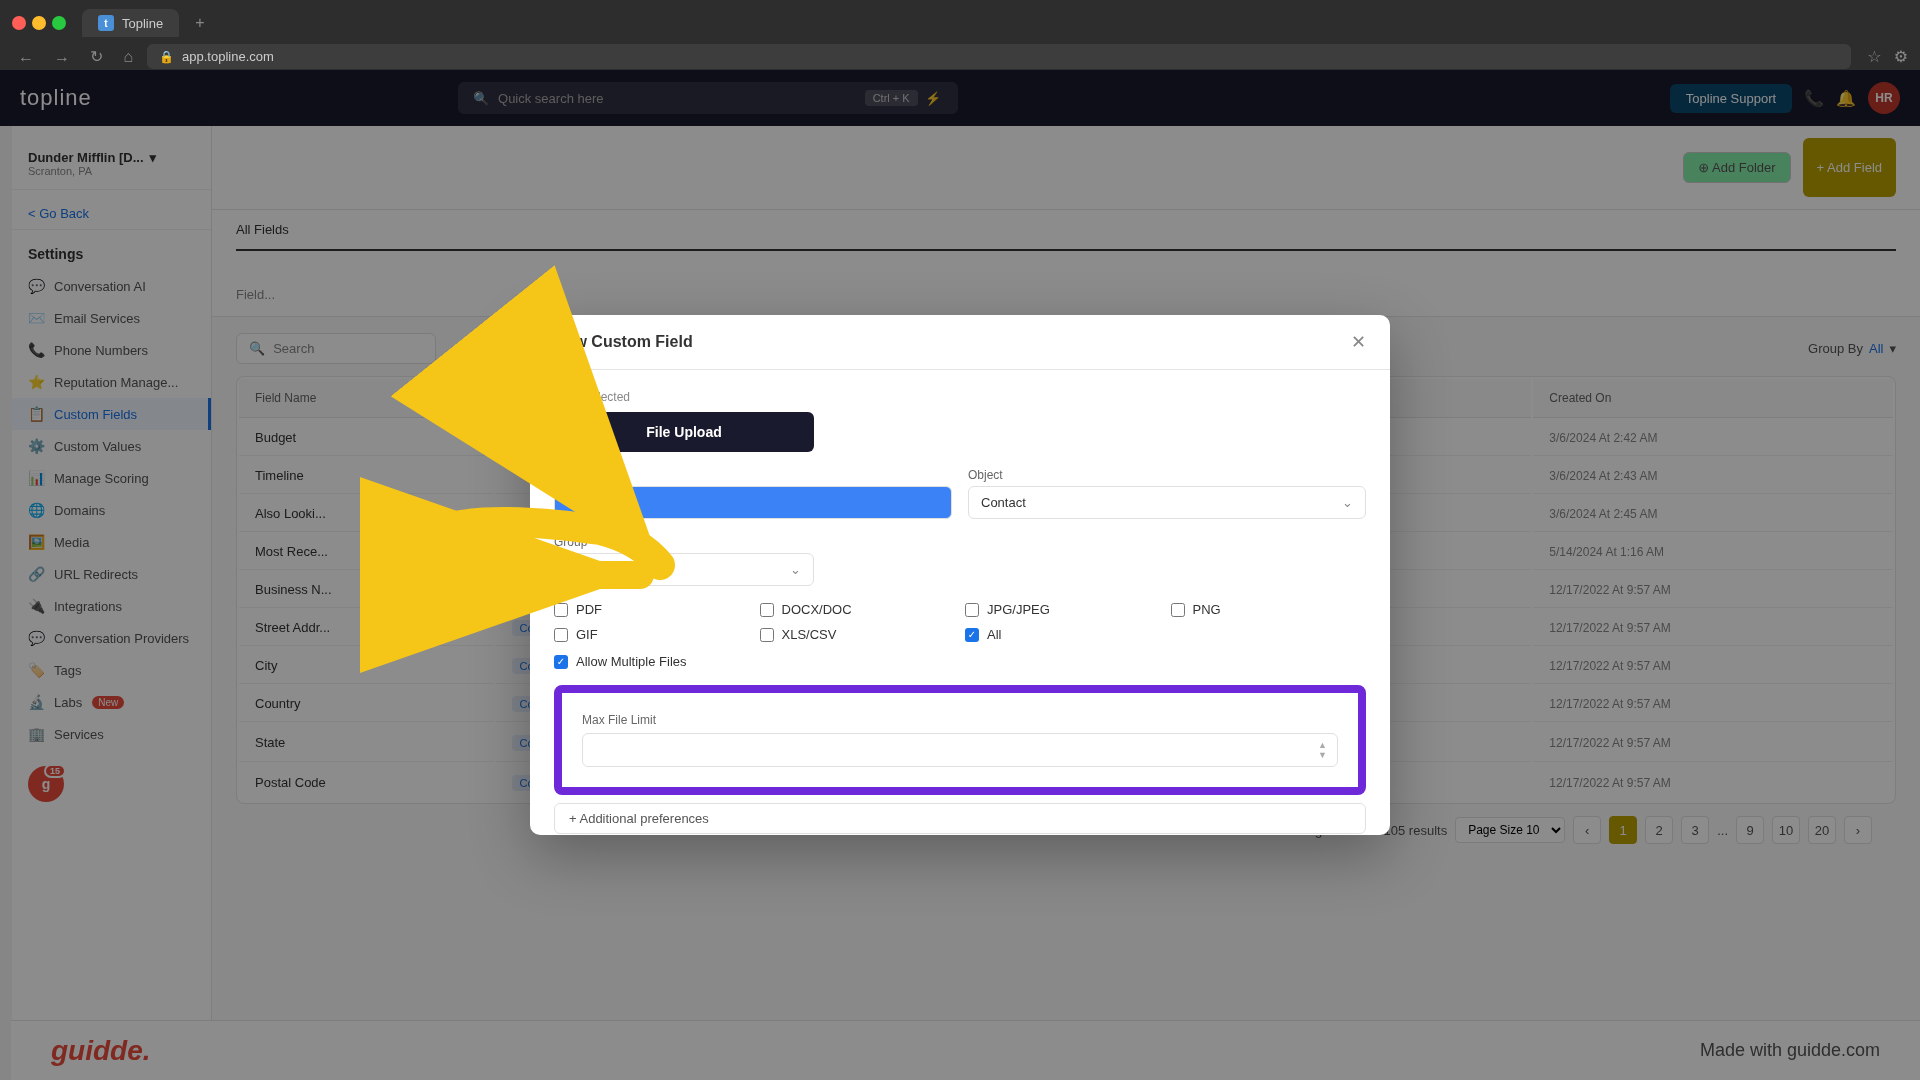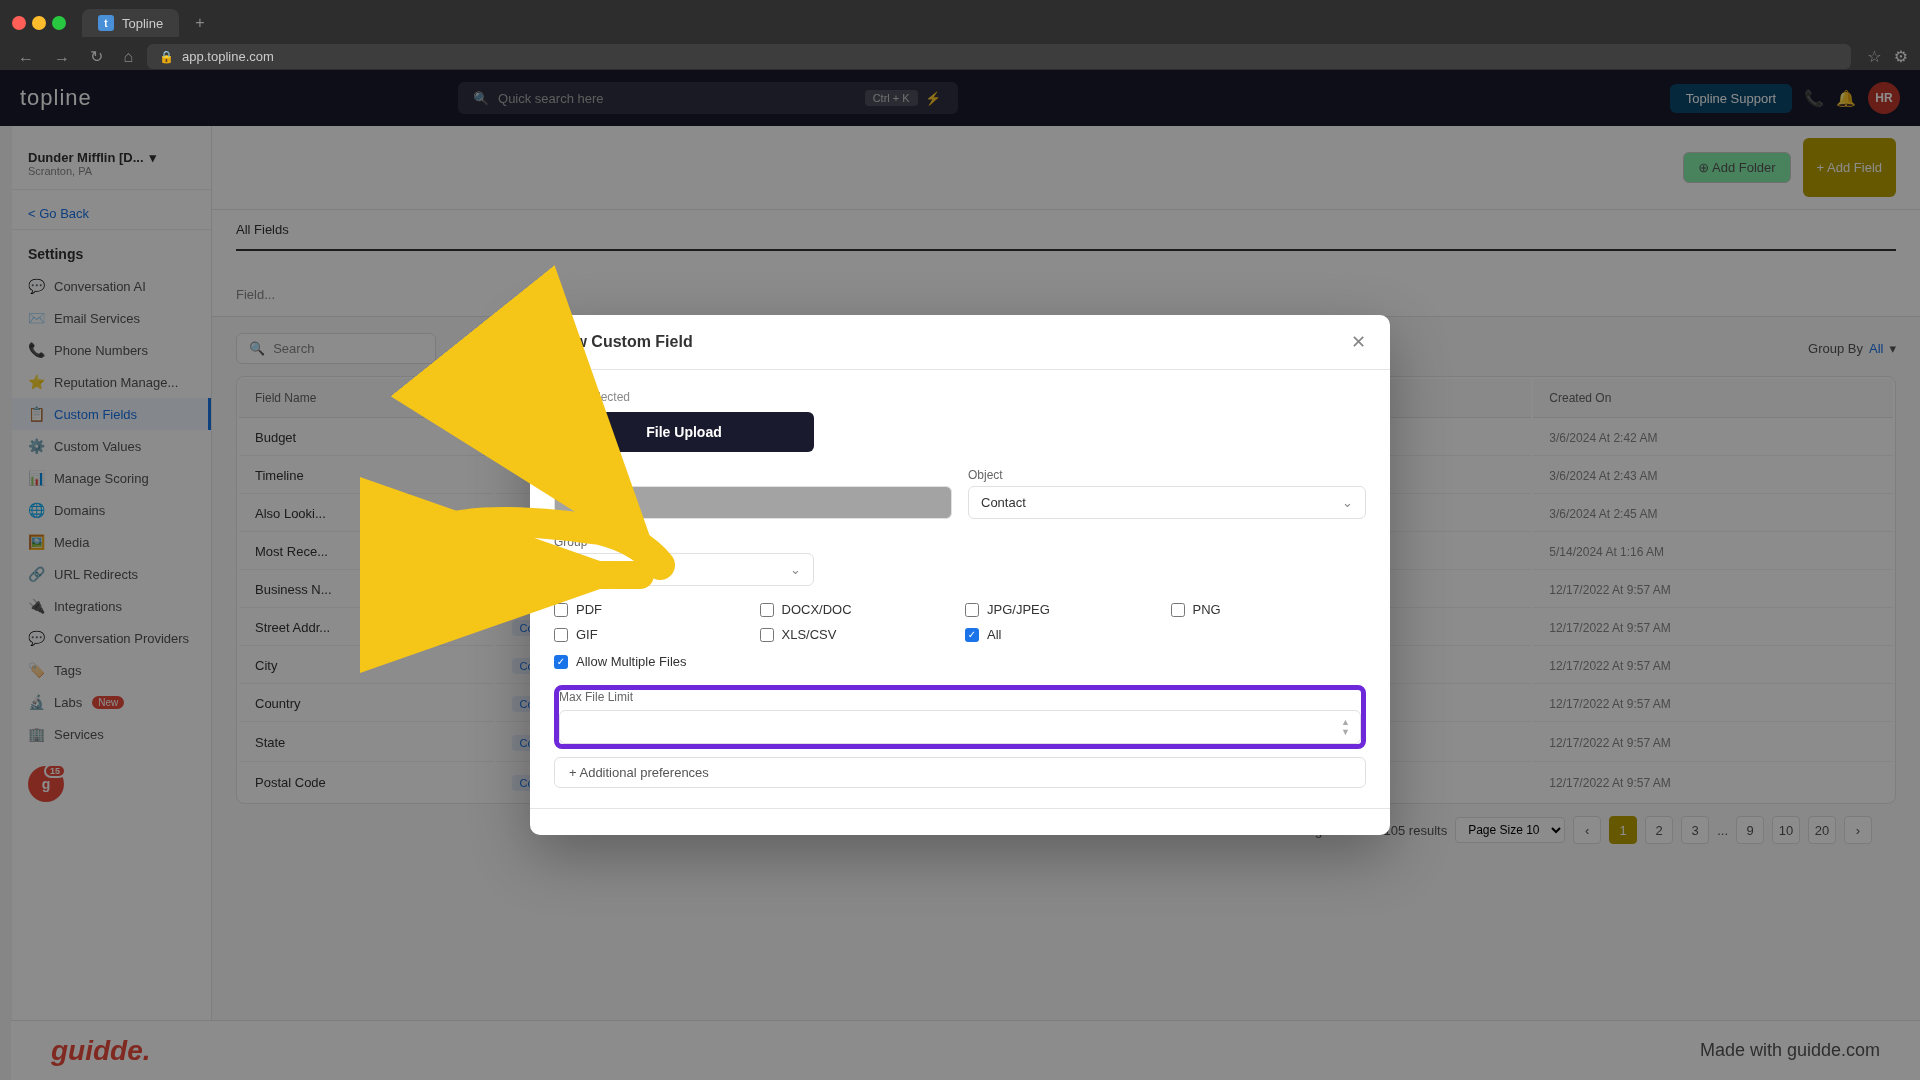--- a/index.html
+++ b/index.html
@@ -91,21 +91,21 @@
     .modal { background: white; border-radius: 10px; width: 860px; max-height: 520px; overflow: hidden; box-shadow: 0 20px 60px rgba(0,0,0,0.3); }
     .modal-header { display: flex; align-items: center; justify-content: space-between; padding: 16px 24px; border-bottom: 1px solid #e5e5e5; }
     .modal-title { font-size: 16px; font-weight: 600; color: #333; }
     .modal-close { background: none; border: none; font-size: 18px; color: #888; cursor: pointer; }
     .modal-body { padding: 20px 24px; }
     .field-selected-label { font-size: 12px; color: #888; margin-bottom: 8px; }
     .file-upload-btn { background: #1a1a2e; color: white; padding: 12px 0; border-radius: 6px; font-size: 14px; font-weight: 700; width: 260px; text-align: center; cursor: pointer; border: none; }
     .form-row { display: flex; gap: 16px; margin-top: 16px; }
     .form-group { display: flex; flex-direction: column; gap: 4px; flex: 1; }
     .form-label { font-size: 12px; color: #666; font-weight: 500; }
-    .form-input { border: 1px solid #e0e0e0; border-radius: 6px; padding: 8px 12px; font-size: 13px; color: #333; background: #a3a3a3; }
+    .form-input { border: 1px solid #e0e0e0; border-radius: 6px; padding: 8px 12px; font-size: 13px; color: #333; background: #3b82f6; }
     .form-select { border: 1px solid #e0e0e0; border-radius: 6px; padding: 8px 12px; font-size: 13px; color: #333; background: white; display: flex; align-items: center; justify-content: space-between; }
     .form-select .chevron { color: #888; }
     .checkbox-grid { display: grid; grid-template-columns: repeat(4, 1fr); gap: 10px; margin-top: 16px; }
     .checkbox-item { display: flex; align-items: center; gap: 8px; font-size: 13px; color: #333; }
     .checkbox-item input[type="checkbox"] { width: 14px; height: 14px; }
     .checkbox-checked { width: 14px; height: 14px; background: #1a73e8; border-radius: 3px; display: flex; align-items: center; justify-content: center; color: white; font-size: 10px; flex-shrink: 0; }
     .allow-multiple { display: flex; align-items: center; gap: 8px; font-size: 13px; color: #333; margin-top: 12px; }
 
     
     .add-prefs-btn { border: 1px solid #e0e0e0; border-radius: 6px; padding: 7px 14px; background: white; font-size: 13px; color: #555; cursor: pointer; display: flex; align-items: center; gap: 6px; }
@@ -454,21 +454,21 @@
 
       
       <div class="allow-multiple">
         <div class="checkbox-checked">✓</div>
         <span>Allow Multiple Files</span>
       </div>
 
       
       <div style="display: flex; gap: 16px; margin-top: 16px; align-items: flex-start;">
         <div style="flex: 1; display: flex; flex-direction: column; gap: 8px;">
-          <div style="border: 5px solid #6d28d9; border-radius: 8px; padding: 0; background: white;">
+          <div style="border: 8px solid #6d28d9; border-radius: 8px; padding: 20px; background: white;">
             <div class="form-label">Max File Limit</div>
             <div style="display: flex; align-items: center; border: 1px solid #e0e0e0; border-radius: 6px; margin-top: 6px; background: white; padding: 6px 10px; justify-content: space-between;">
               <input type="text" style="border: none; outline: none; font-size: 13px; flex: 1 1 0%;">
               <div style="display: flex; flex-direction: column; color: #aaa; font-size: 9px;">
                 <span>▲</span>
                 <span>▼</span>
               </div>
             </div>
           </div>
           <button class="add-prefs-btn">+ Additional preferences</button>

